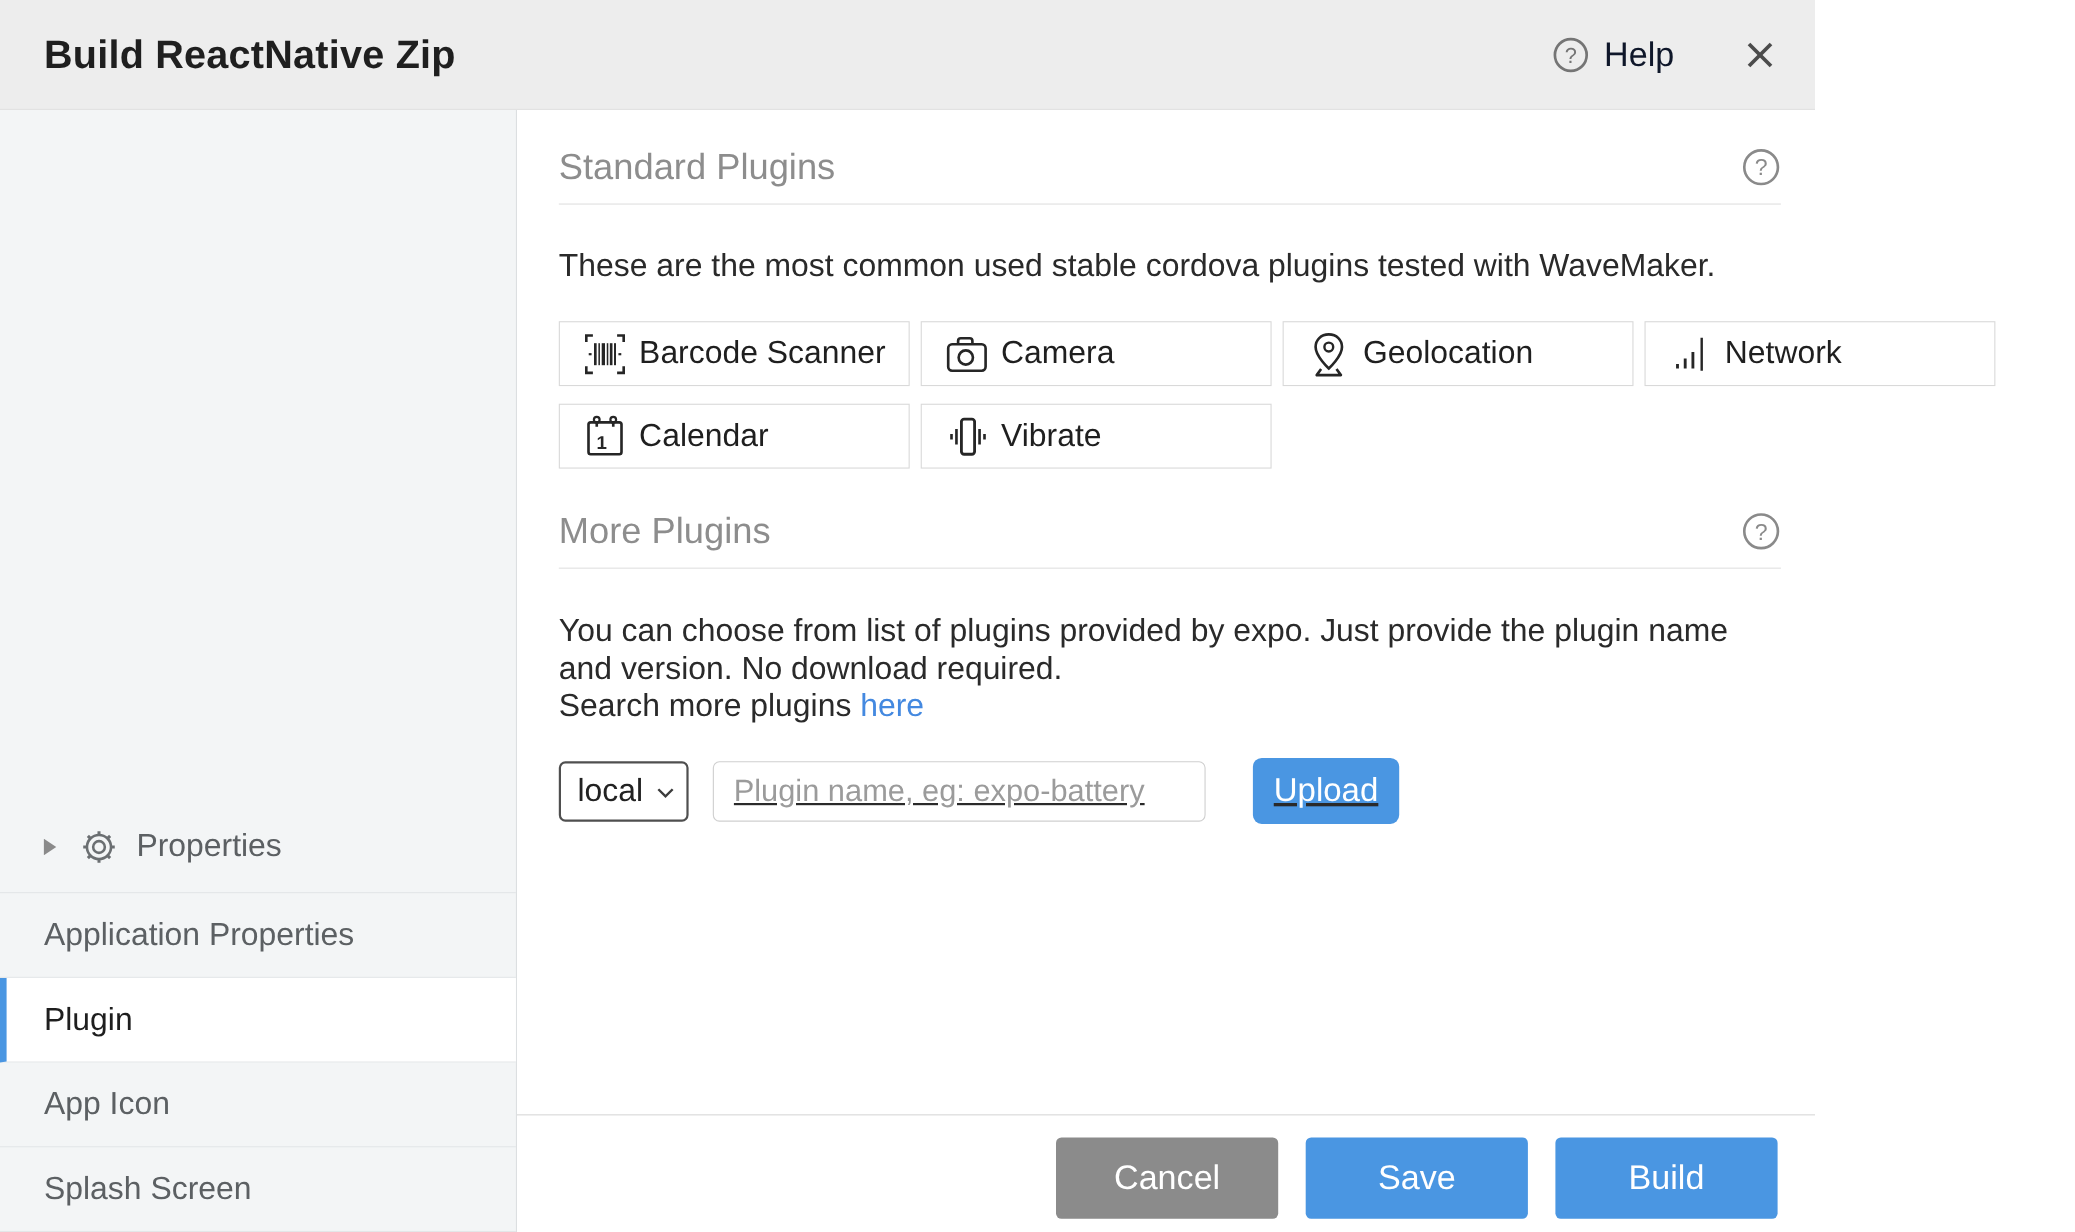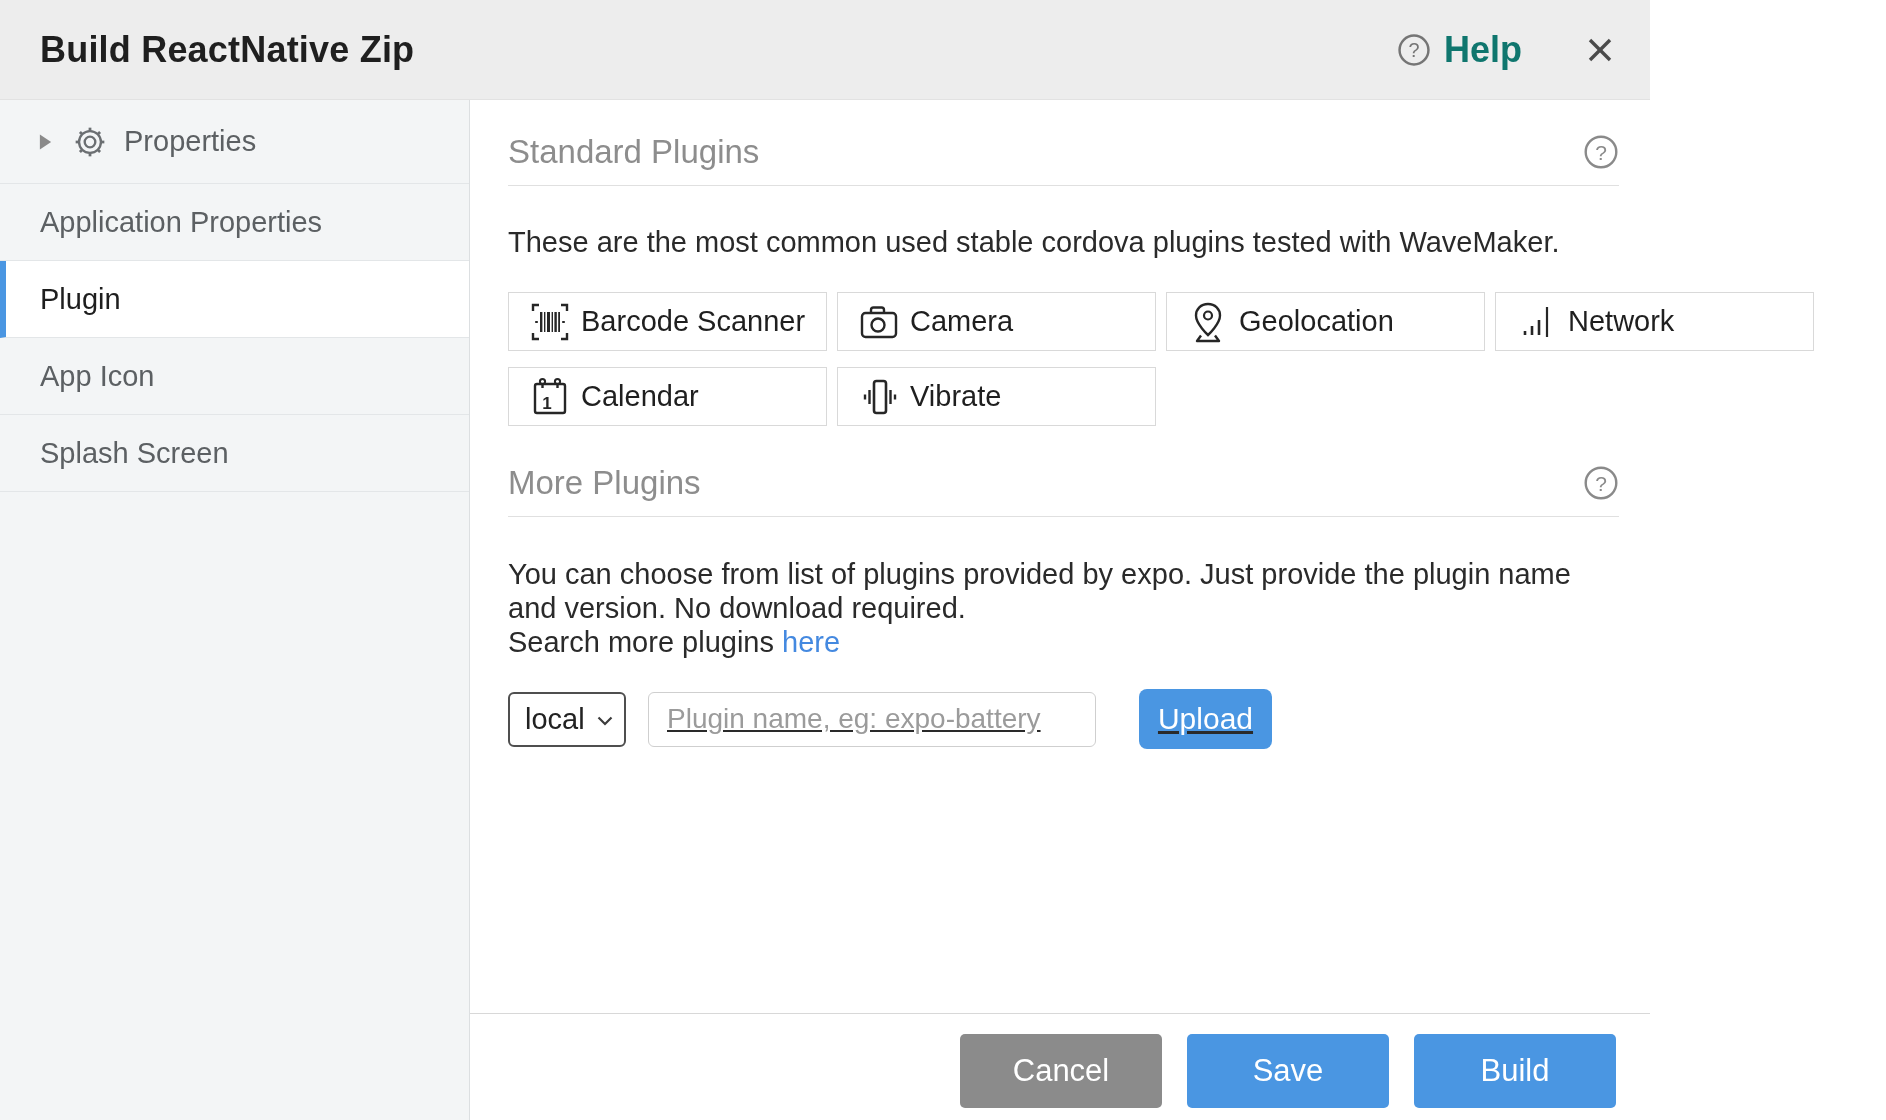--- a/index.html
+++ b/index.html
@@ -12,30 +12,30 @@
 
   
   .header {
     height:100px; flex:0 0 100px; background:#ededed;
     display:flex; align-items:center; padding:0 34px 0 40px;
     border-bottom:1px solid #e2e2e2;
   }
   .header-title { font-size:36px; font-weight:600; color:#1f1f1f; letter-spacing:0.2px; }
   .header-right { margin-left:auto; display:flex; align-items:center; }
   .help-btn { display:flex; align-items:center; gap:13px; cursor:pointer; }
-  .help-label { font-size:36px; color:#0f766e;font-weight:bold; }
+  .help-label { font-size:31px; color:#0f172a; }
   .close-btn { margin-left:62px; display:flex; align-items:center; cursor:pointer; }
 
   
   .body-row { flex:1; display:flex; min-height:0; }
 
   
   .sidebar {
     width:470px; flex:0 0 470px; background:#f3f5f6;
-    border-right:1px solid #dcdfe1; display:flex; flex-direction:column;
+    border-right:1px solid #dcdfe1; display:flex; flex-direction:column;justify-content:flex-end;
   }
   .side-properties {
     height:84px; display:flex; align-items:center; padding-left:38px;
     border-bottom:1px solid #e3e6e8; cursor:pointer;
   }
   .side-properties .caret { margin-right:20px; display:flex; }
   .side-properties .gear { margin-right:17px; display:flex; }
   .side-properties-label { font-size:29px; color:#5c6063; }
   .side-item {
     height:77px; display:flex; align-items:center; padding-left:40px;

